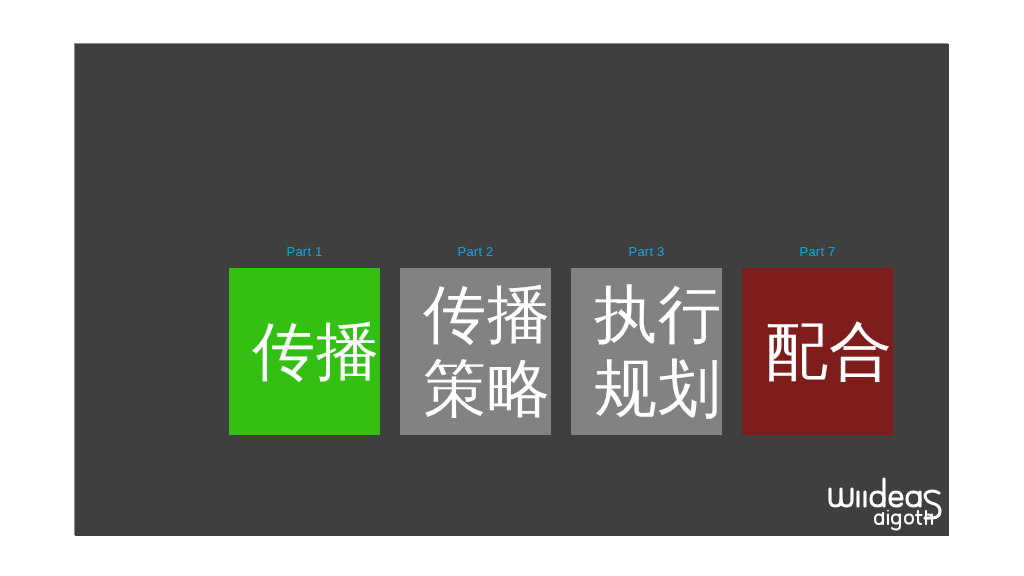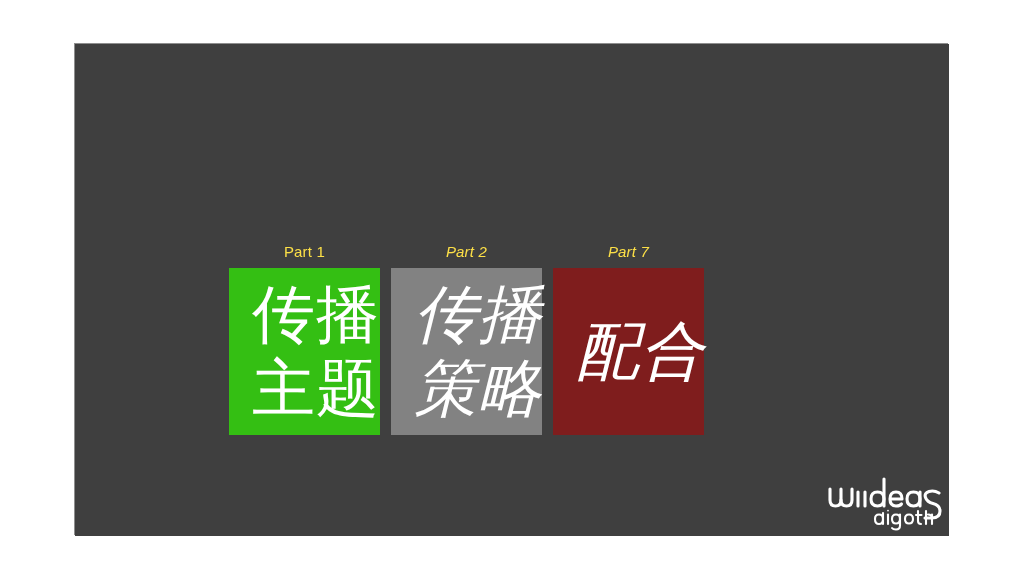--- a/index.html
+++ b/index.html
@@ -45,27 +45,26 @@
     justify-content: flex-start;
   }
 
   .tile-block {
     display: flex;
     flex-direction: column;
     align-items: center;
   }
 
   .tile-block + .tile-block {
-    margin-left: 11px;
-    font-style: italic;
+    margin-left: 20px;
   }
 
   .part-label {
-    color: #fde047;
-    font-size: 15px;
+    color: #0ea5e9;
+    font-size: 13px;
     line-height: 16px;
     letter-spacing: 0.2px;
     margin-bottom: 8px;
     white-space: nowrap;
     font-weight: 400;
   }
 
   .tile {
     width: 151px;
     height: 167px;
@@ -105,32 +104,38 @@
 <div id="slide-canvas">
 
   <div id="slide">
 
     <div id="tiles-row">
 
       <div class="tile-block">
         <div class="part-label">Part 1</div>
         <div class="tile green" style="background: rgb(52, 191, 19);">
           <div class="tile-line">传播</div>
-          <div class="tile-line">主题</div>
         </div>
       </div>
 
       <div class="tile-block">
         <div class="part-label">Part 2</div>
         <div class="tile grey" style="background: rgb(130, 130, 130);">
           <div class="tile-line">传播</div>
           <div class="tile-line">策略</div>
         </div>
       </div>
 
+      <div class="tile-block">
+        <div class="part-label">Part 3</div>
+        <div class="tile grey" style="background: rgb(130, 130, 130);">
+          <div class="tile-line">执行</div>
+          <div class="tile-line">规划</div>
+        </div>
+      </div>
 
       <div class="tile-block">
         <div class="part-label">Part 7</div>
         <div class="tile grey" style="background: #7f1d1d;">
           <div class="tile-line">配合</div>
         </div>
       </div>
 
     </div>
 

